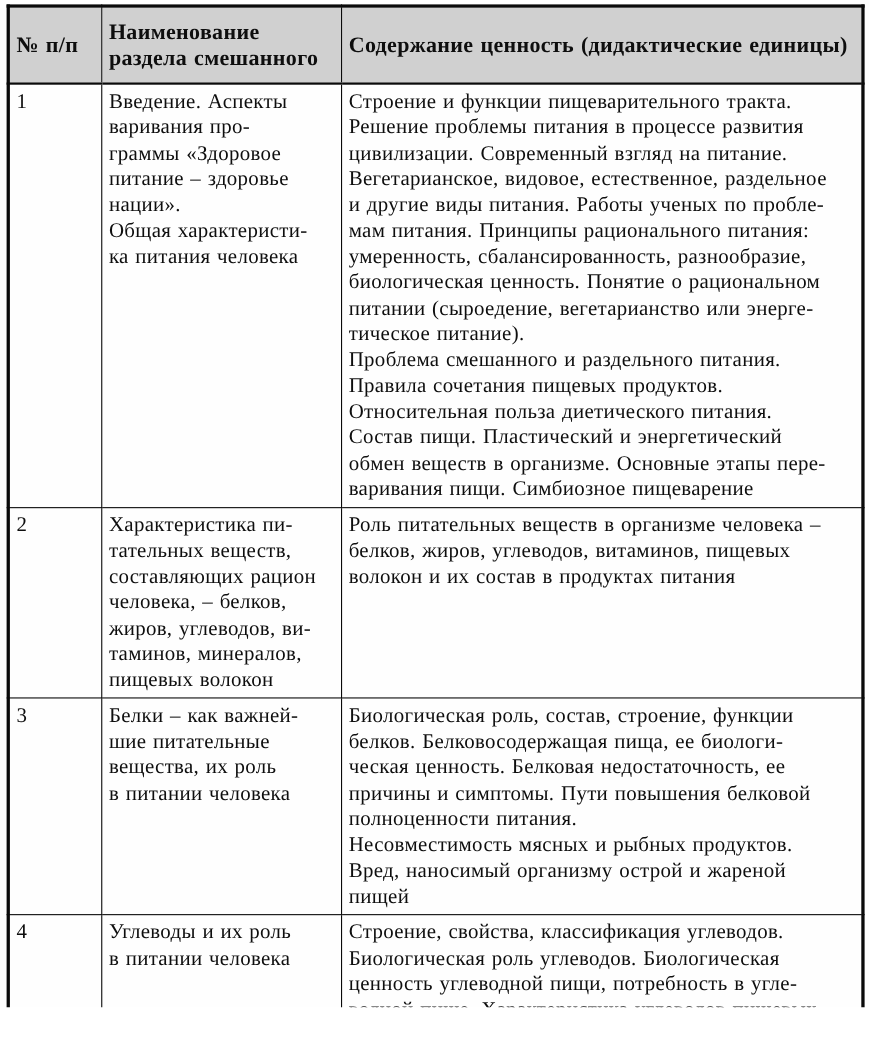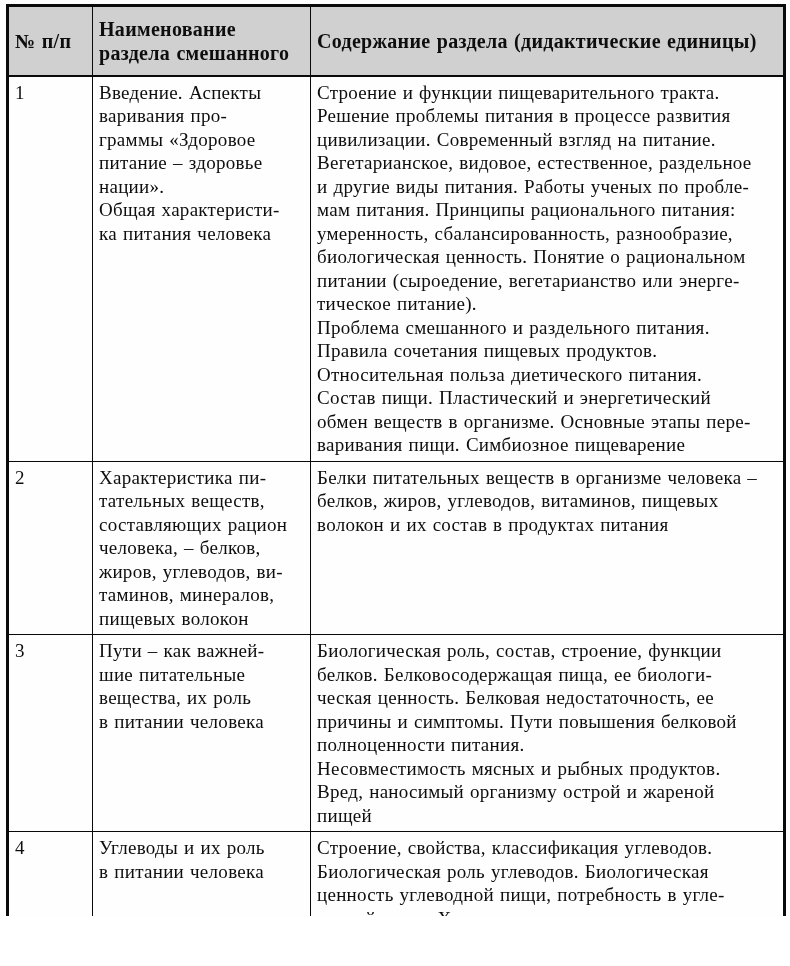--- a/index.html
+++ b/index.html
@@ -70,21 +70,21 @@
     <colgroup>
       <col class="col-num">
       <col class="col-name">
       <col class="col-content">
     </colgroup>
     <tbody>
       <tr class="header-row">
         <th>№ п/п</th>
         <th>Наименование
 раздела смешанного</th>
-        <th>Содержание раздела (дидактические единицы)</th>
+        <th>Содержание ценность (дидактические единицы)</th>
       </tr>
 
       <tr class="row-1">
         <td class="num-cell">1</td>
         <td>Введение. Аспекты
 варивания про-
 граммы «Здоровое
 питание – здоровье
 нации».
 Общая характеристи-
@@ -109,28 +109,28 @@
 
       <tr class="row-2">
         <td class="num-cell">2</td>
         <td>Характеристика пи-
 тательных веществ,
 составляющих рацион
 человека, – белков,
 жиров, углеводов, ви-
 таминов, минералов,
 пищевых волокон</td>
-        <td>Белки питательных веществ в организме человека –
+        <td>Роль питательных веществ в организме человека –
 белков, жиров, углеводов, витаминов, пищевых
 волокон и их состав в продуктах питания</td>
       </tr>
 
       <tr class="row-3">
         <td class="num-cell">3</td>
-        <td>Пути – как важней-
+        <td>Белки – как важней-
 шие питательные
 вещества, их роль
 в питании человека</td>
         <td>Биологическая роль, состав, строение, функции
 белков. Белковосодержащая пища, ее биологи-
 ческая ценность. Белковая недостаточность, ее
 причины и симптомы. Пути повышения белковой
 полноценности питания.
 Несовместимость мясных и рыбных продуктов.
 Вред, наносимый организму острой и жареной

